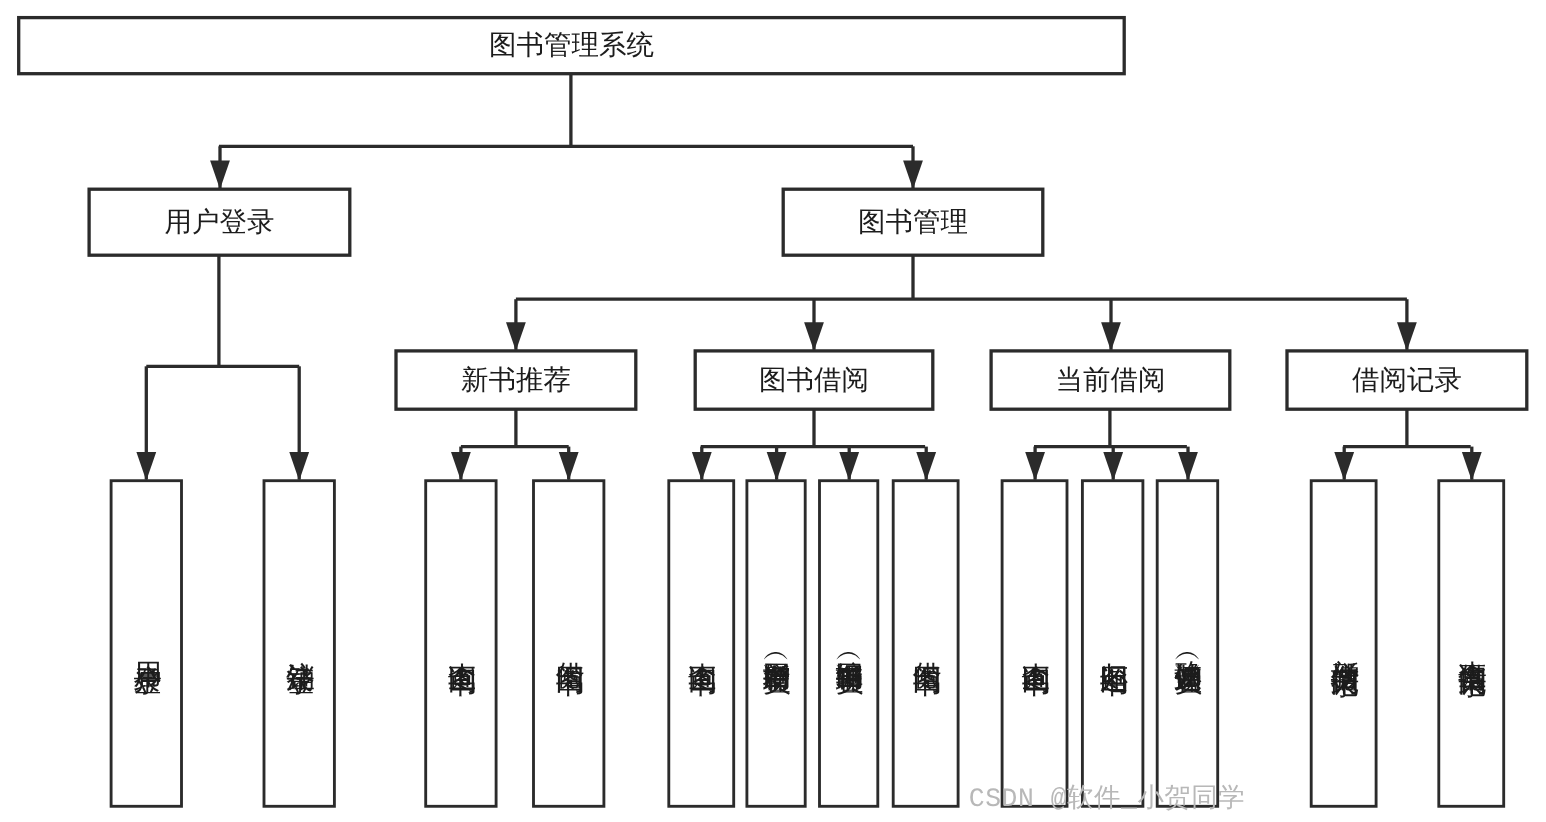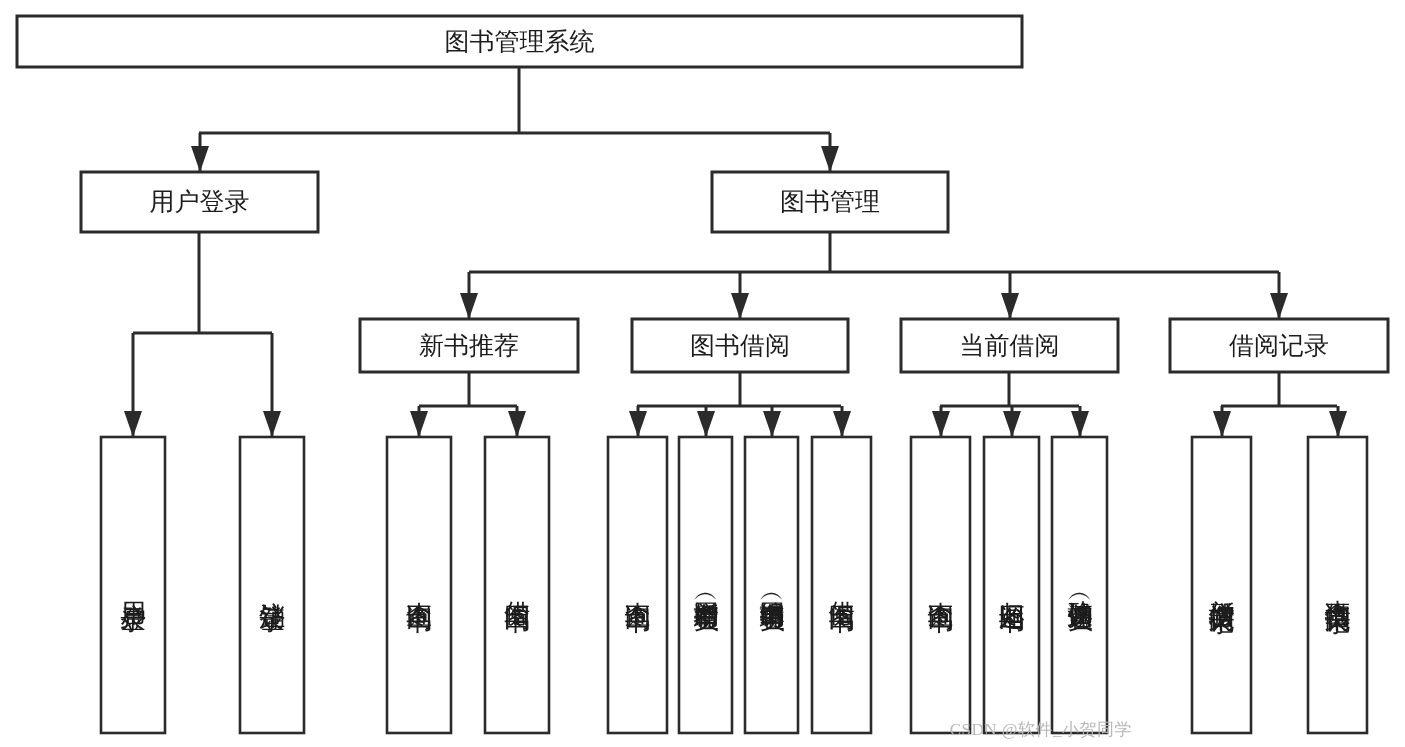--- a/index.html
+++ b/index.html
@@ -69,22 +69,22 @@
     line-height: 1.06;
     letter-spacing: 2px;
     color: #1c1c1c;
     white-space: nowrap;
     text-align: center;
   }
   .watermark {
     position: absolute;
     right: 8px;
     bottom: 6px;
-    font-family: Liberation Serif, serif;
-    font-size: 17px;
+    font-family: Liberation Mono, monospace;
+    font-size: 24px;
     color: #b8b8b8;
     letter-spacing: 0.5px;
     white-space: nowrap;
     pointer-events: none;
   }
 </style>
 </head>
 <body>
 
 <div id="diagram-root">

